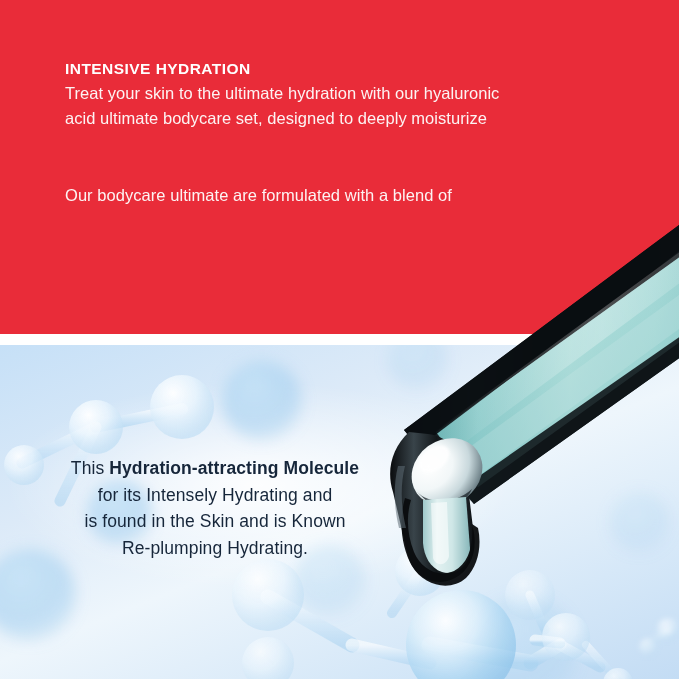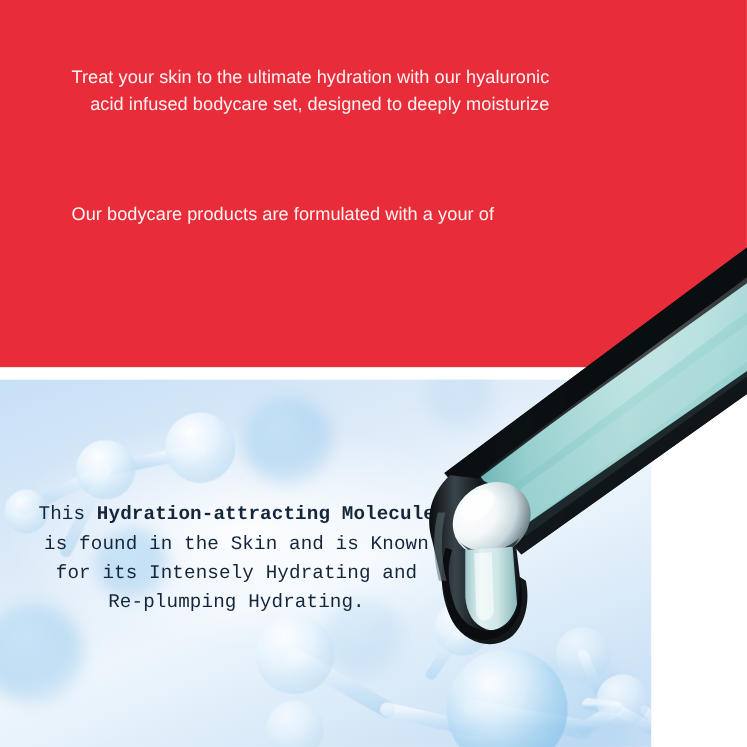--- a/index.html
+++ b/index.html
@@ -46,46 +46,45 @@
     text-transform: uppercase;
   }
   .block-body {
     font-size: 16.5px;
     font-weight: normal;
     line-height: 24.5px;
     margin: 0;
     color: #fdf3f3;
     letter-spacing: 0.05px;
   }
-  .block-body span { display: block; white-space: nowrap; text-align: right; }
+  .block-body span { display: block; white-space: nowrap; }
 
   
   .divider {
     position: absolute;
     left: 0;
     top: 334px;
     width: 679px;
     height: 11px;
     background: #ffffff;
     z-index: 2;
   }
 
   
   .blue-panel {
     position: absolute;
     left: 0;
     top: 345px;
-    width: 592px;
+    width: 679px;
     height: 334px;
     overflow: hidden;
     z-index: 1;
     background:
       radial-gradient(ellipse 60% 50% at 38% 42%, rgba(255,255,255,0.92) 0%, rgba(255,255,255,0) 62%),
       linear-gradient(158deg, #c6e0f7 0%, #dceaf8 30%, #eef6fc 52%, #d6e8f8 78%, #c3dcf4 100%);
-    font-family: Liberation Mono, monospace;
   }
 
   .mol-layer { position: absolute; left: 0; top: 0; width: 679px; height: 334px; }
 
   .molecule-text {
     position: absolute;
     left: 35px;
     top: 110px;
     width: 360px;
     text-align: center;
@@ -110,29 +109,30 @@
   }
 </style>
 </head>
 <body>
 
 <div id="page">
 
   <div class="red-panel">
 
     <div class="copy-block first">
+      <div class="block-heading">INTENSIVE HYDRATION</div>
       <div class="block-body">
         <span>Treat your skin to the ultimate hydration with our hyaluronic</span>
-        <span>acid infused bodycare set, designed to deeply moisturize</span>
+        <span>acid ultimate bodycare set, designed to deeply moisturize</span>
       </div>
     </div>
 
     <div class="copy-block second">
       <div class="block-body">
-        <span>Our bodycare products are formulated with a your of</span>
+        <span>Our bodycare ultimate are formulated with a blend of</span>
       </div>
     </div>
 
   </div>
 
   <div class="divider"></div>
 
   <div class="blue-panel">
 
     <svg class="mol-layer" viewBox="0 0 679 334" preserveAspectRatio="none" xmlns="http://www.w3.org/2000/svg">
@@ -214,22 +214,22 @@
 
       <g filter="url(#soft3)">
         <path d="M 646,300 L 668,286" stroke="url(#rodG)" stroke-width="7" stroke-linecap="round" fill="none" opacity="0.6"></path>
         <circle cx="668" cy="284" r="11" fill="url(#sphPale)" opacity="0.65"></circle>
         <circle cx="648" cy="302" r="9" fill="url(#sphPale)" opacity="0.6"></circle>
       </g>
     </svg>
 
     <div class="molecule-text">
       <span class="ln"><span>This </span><b>Hydration-attracting Molecule</b></span>
+      <span class="ln">for its Intensely Hydrating and</span>
       <span class="ln">is found in the Skin and is Known</span>
-      <span class="ln">for its Intensely Hydrating and</span>
       <span class="ln">Re-plumping Hydrating.</span>
     </div>
   </div>
 
   <svg class="dropper-wrap" viewBox="0 0 679 679" xmlns="http://www.w3.org/2000/svg">
     <defs>
 
       <linearGradient id="barrelOuter" x1="0" y1="0" x2="1" y2="0">
         <stop offset="0%" stop-color="#0d1114"></stop>
         <stop offset="16%" stop-color="#222b31"></stop>

